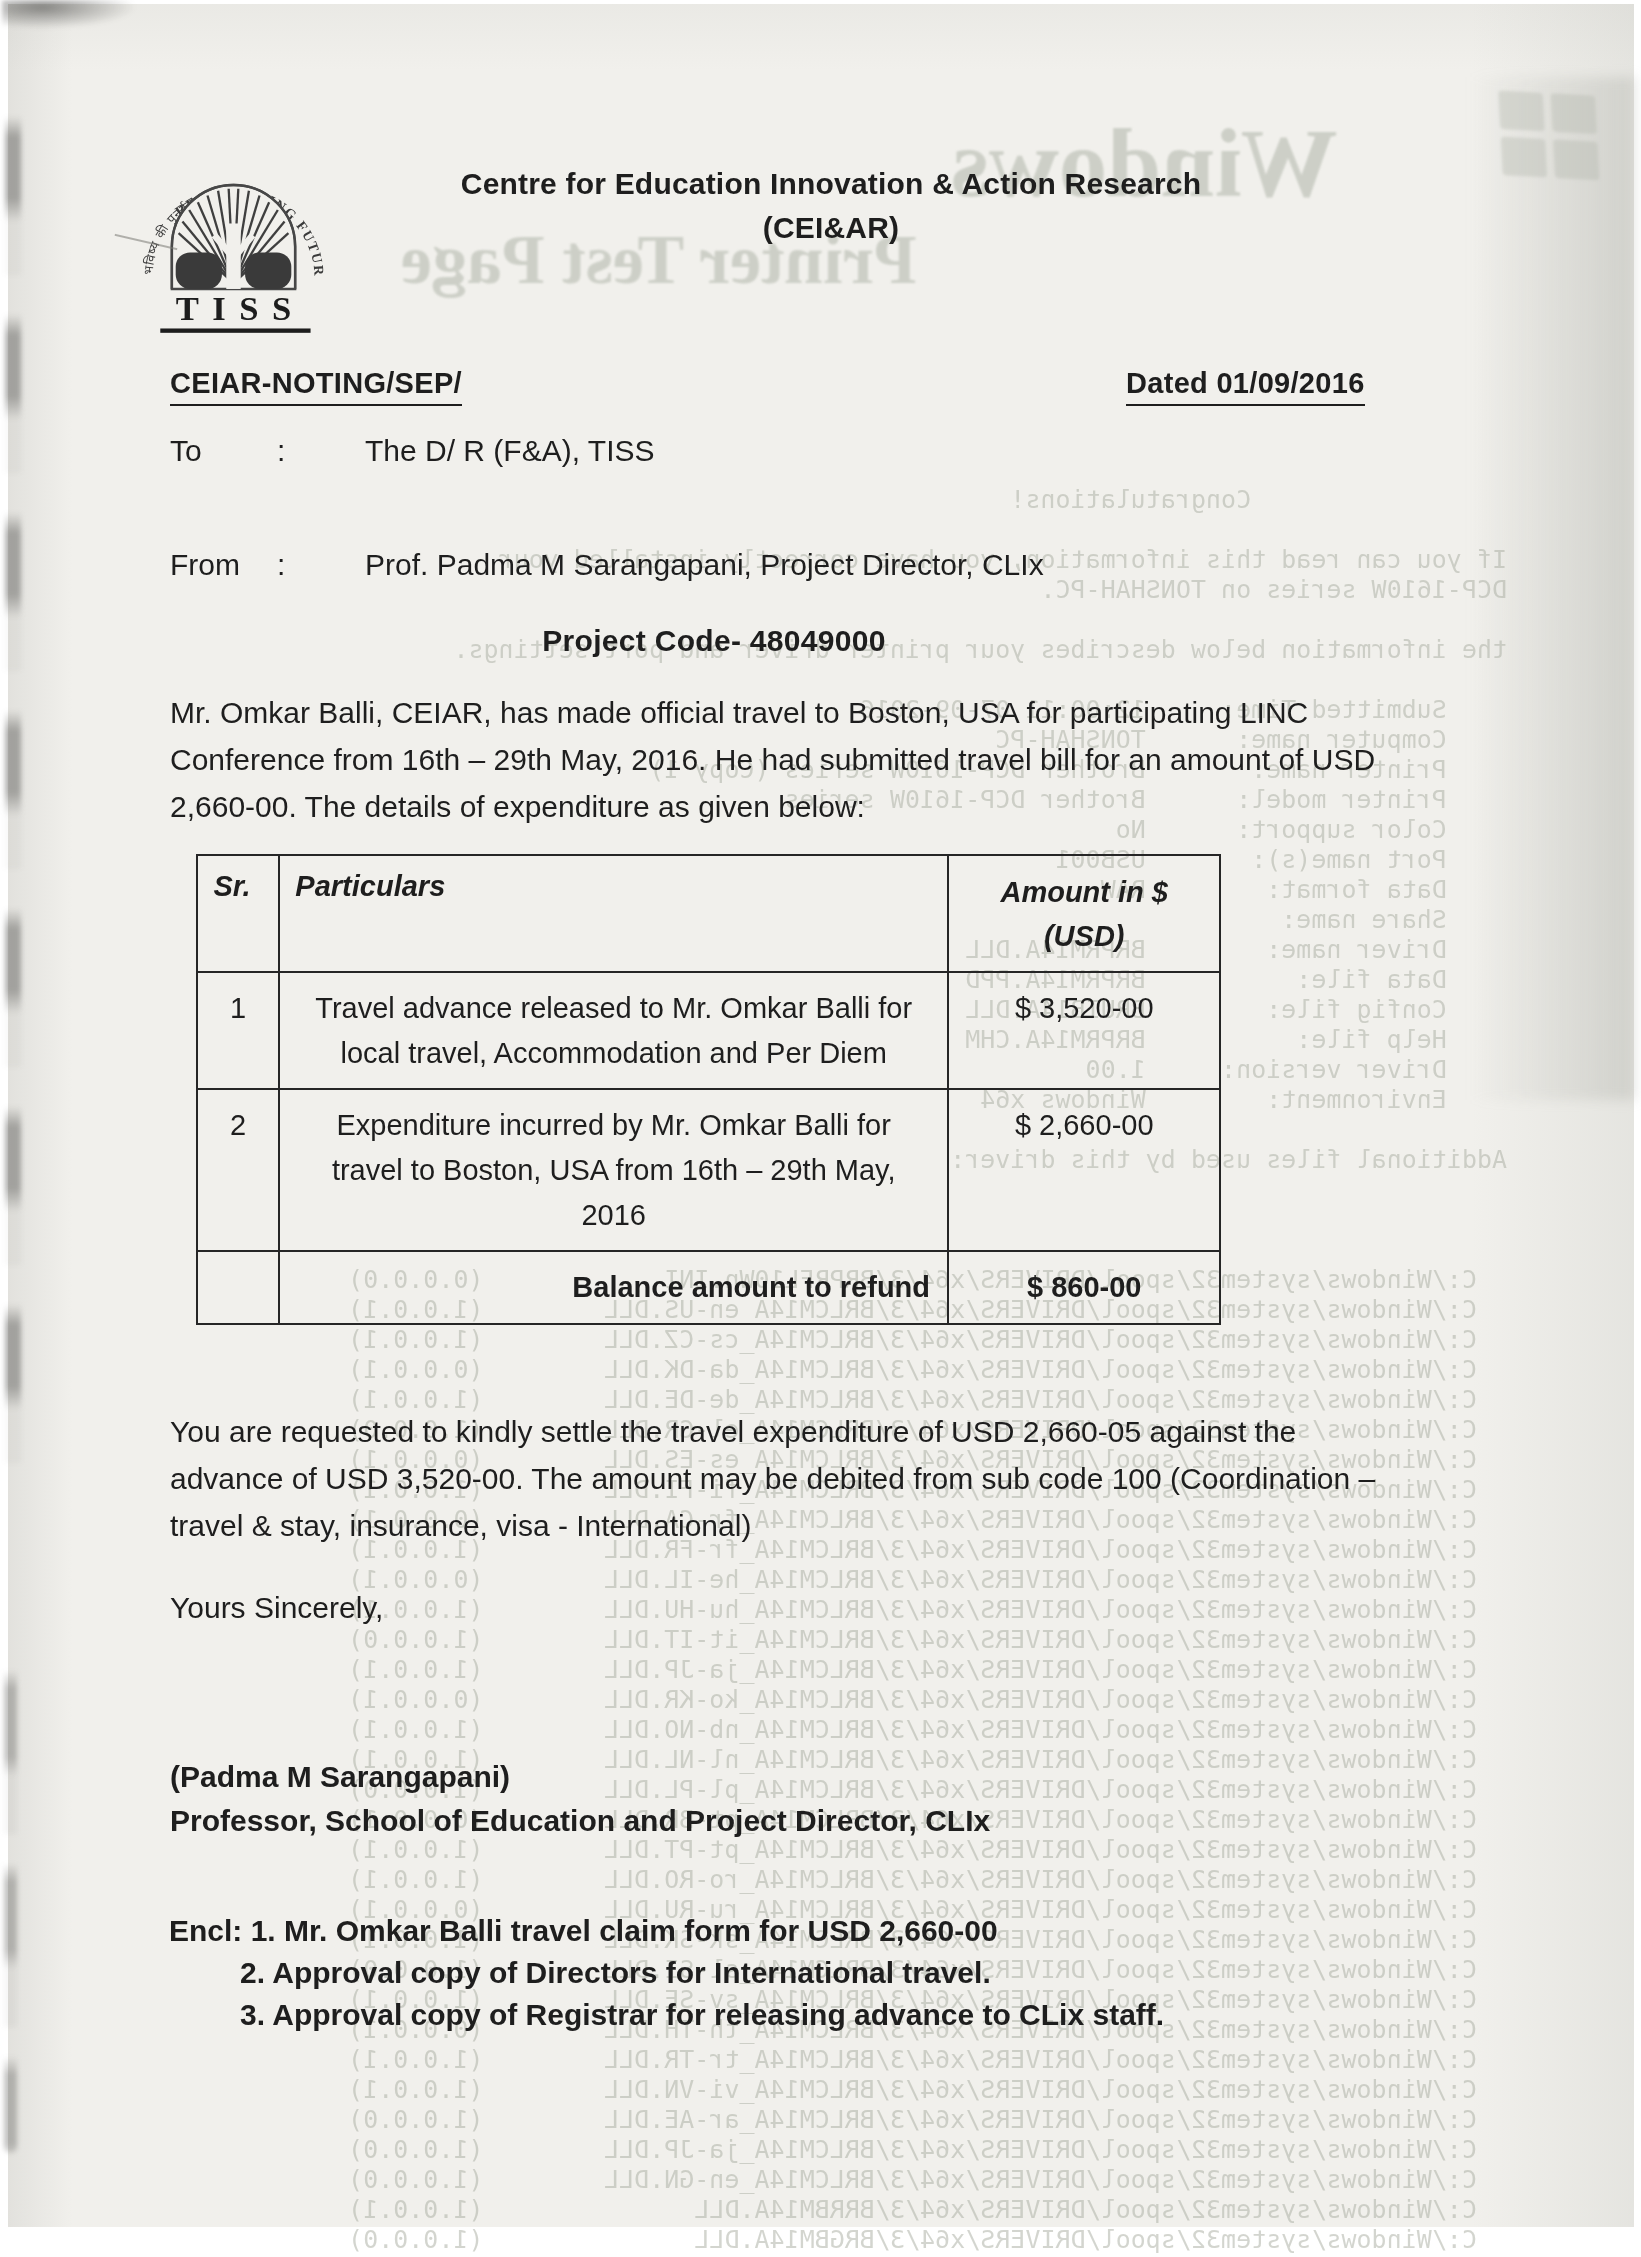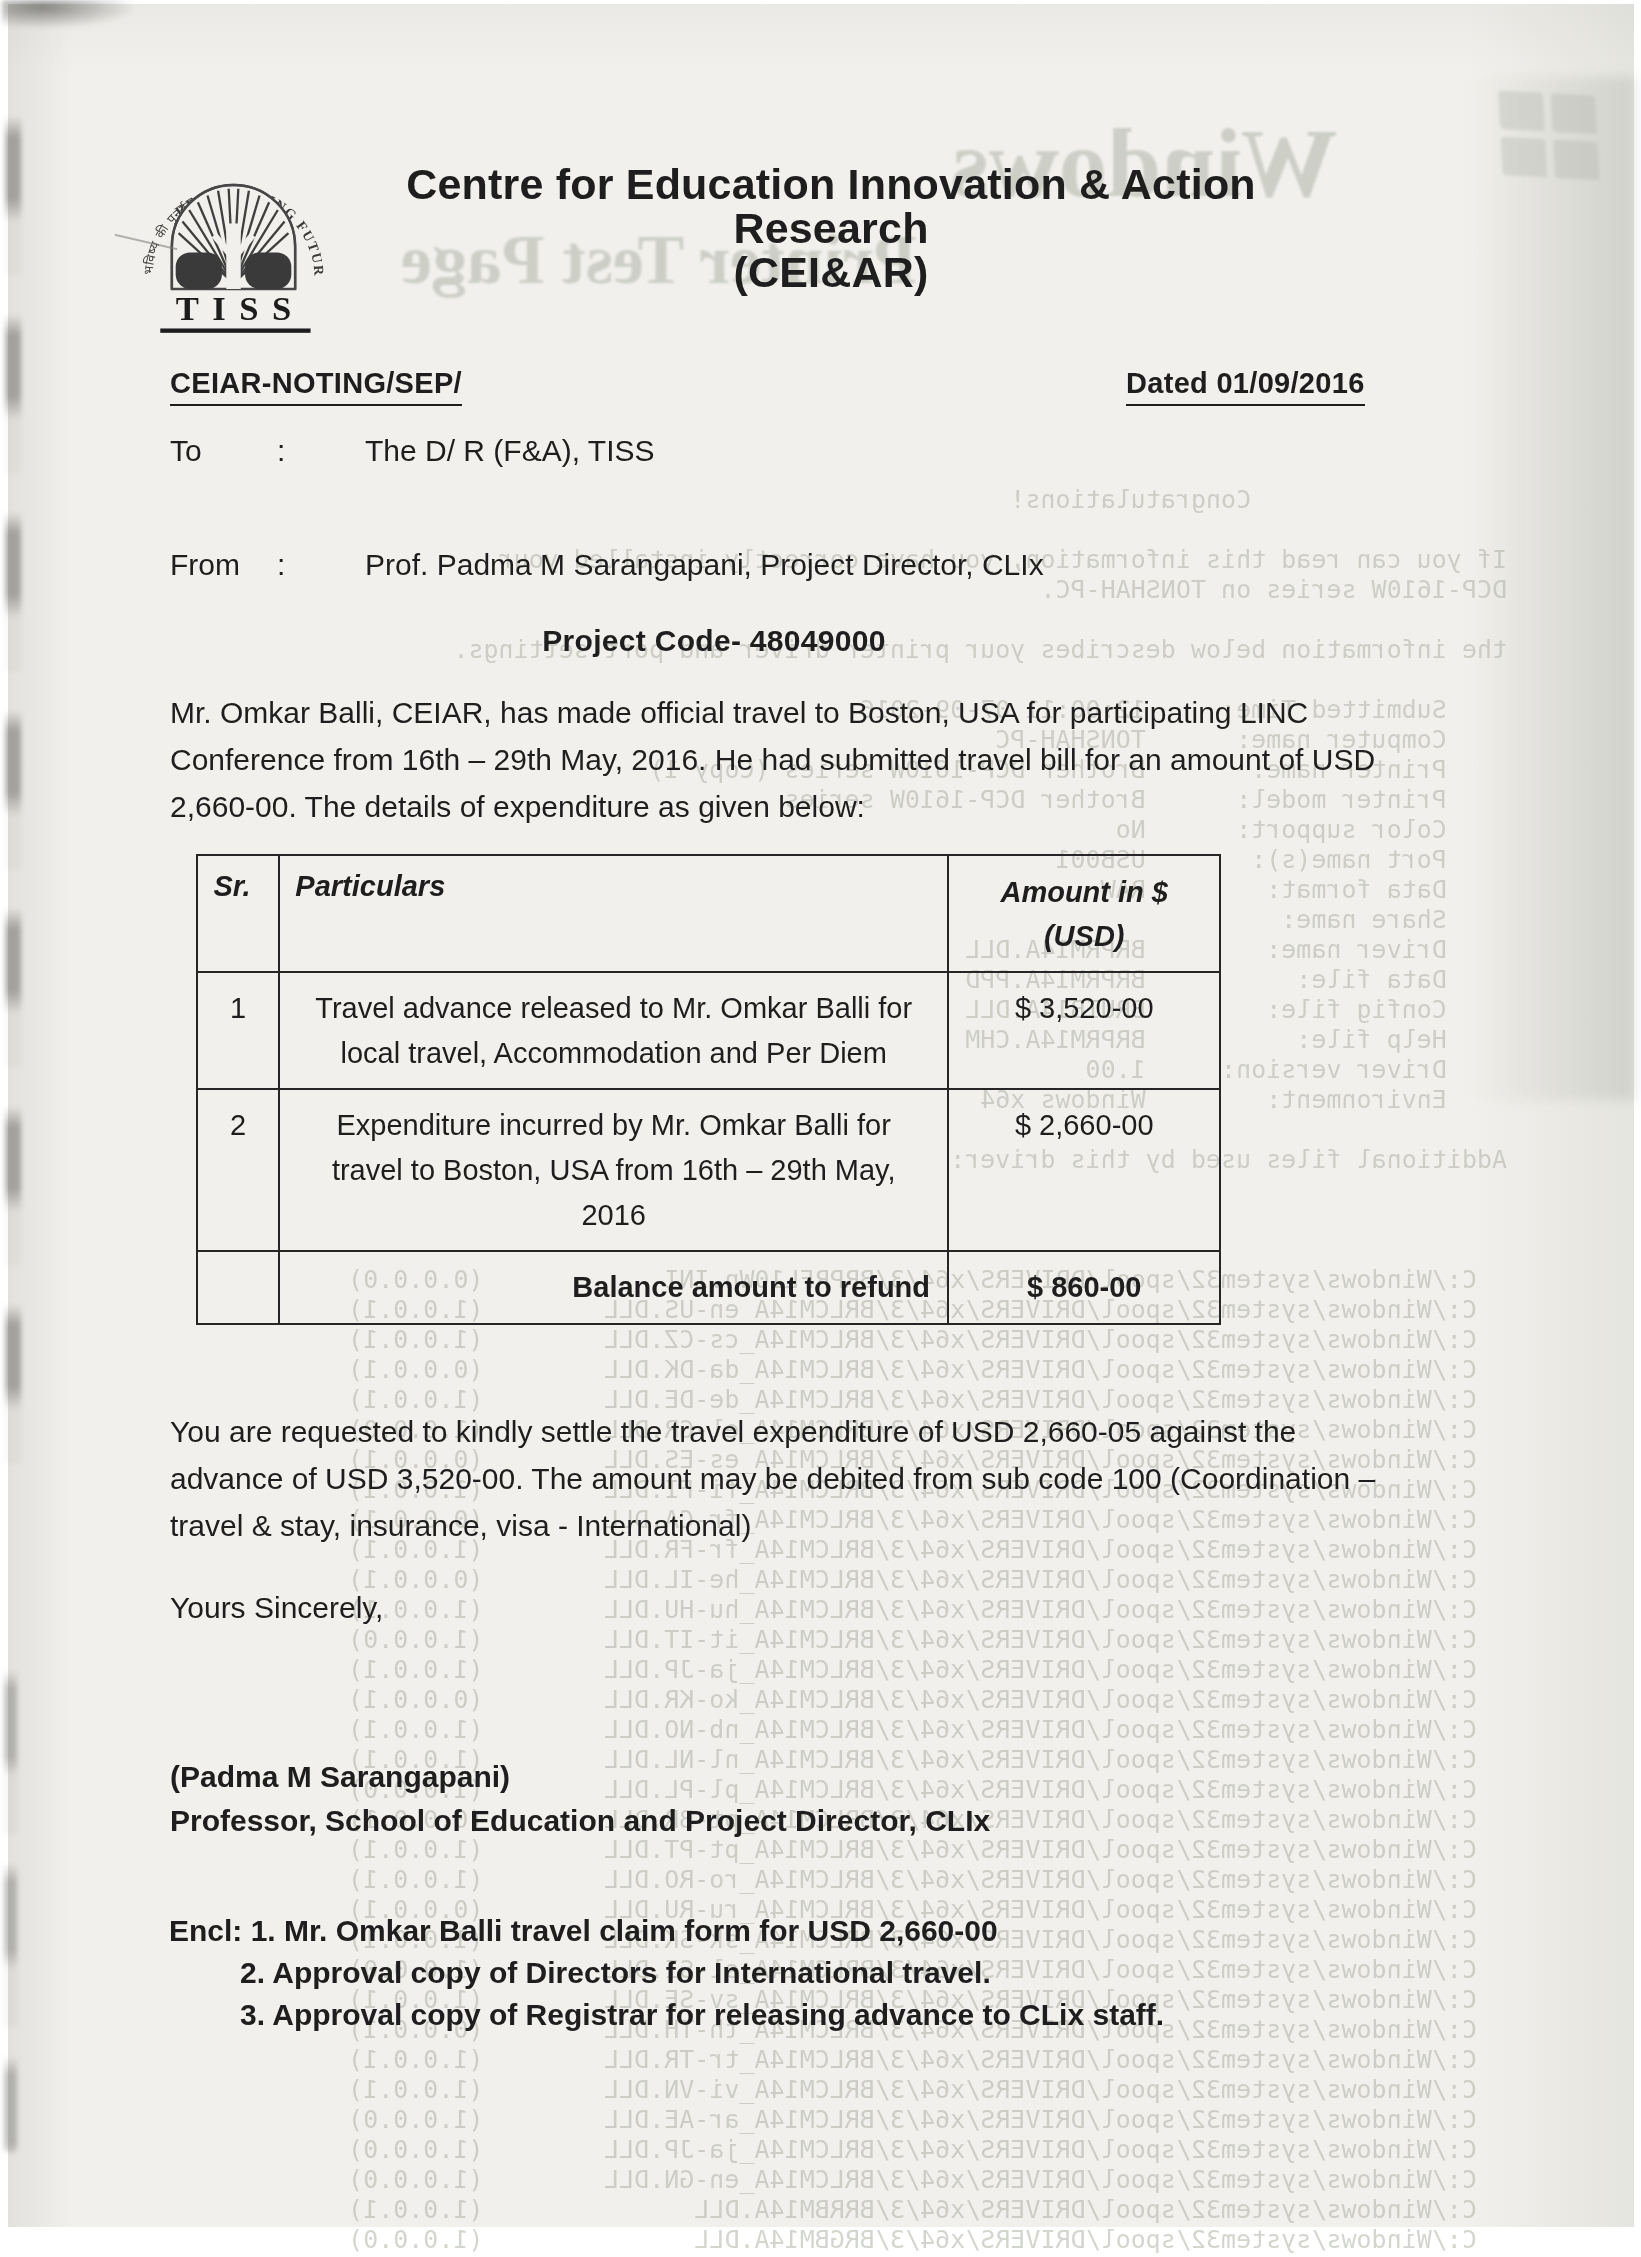--- a/index.html
+++ b/index.html
@@ -55,21 +55,21 @@
     font-family:"DejaVu Sans Mono", monospace;
     font-size:25px; line-height:30px; white-space:pre;
     color:#a9ada1; opacity:0.5; filter:blur(0.7px); z-index:1;
   }
   .ghost-lines div { height:30px; }
   .ghost-flag { position:absolute; left:1495px; top:85px; opacity:0.38; filter:blur(1.4px); z-index:1; transform:scaleX(-1) rotate(3deg); }
   
   .logo-wrap { position:absolute; left:137px; top:131px; width:193px; height:210px; z-index:2; }
   .org-title {
     position:absolute; left:348px; top:162px; width:966px; text-align:center;
-    font-size:43px; font-weight:bold; line-height:44px; letter-spacing:0.2px; z-index:2;
+    font-size:30px; font-weight:bold; line-height:44px; letter-spacing:0.2px; z-index:2;
   }
   
   .ref-no, .letter-date {
     position:absolute; top:367px; font-size:29px; font-weight:bold; z-index:2;
     border-bottom:2.9px solid #1e1e1e; padding-bottom:3.9px; letter-spacing:0.3px;
   }
   .ref-no { left:170px; }
   .letter-date { left:1126px; }
   
   .addr-row { position:absolute; left:170px; width:1313px; font-size:30px; z-index:2; }

